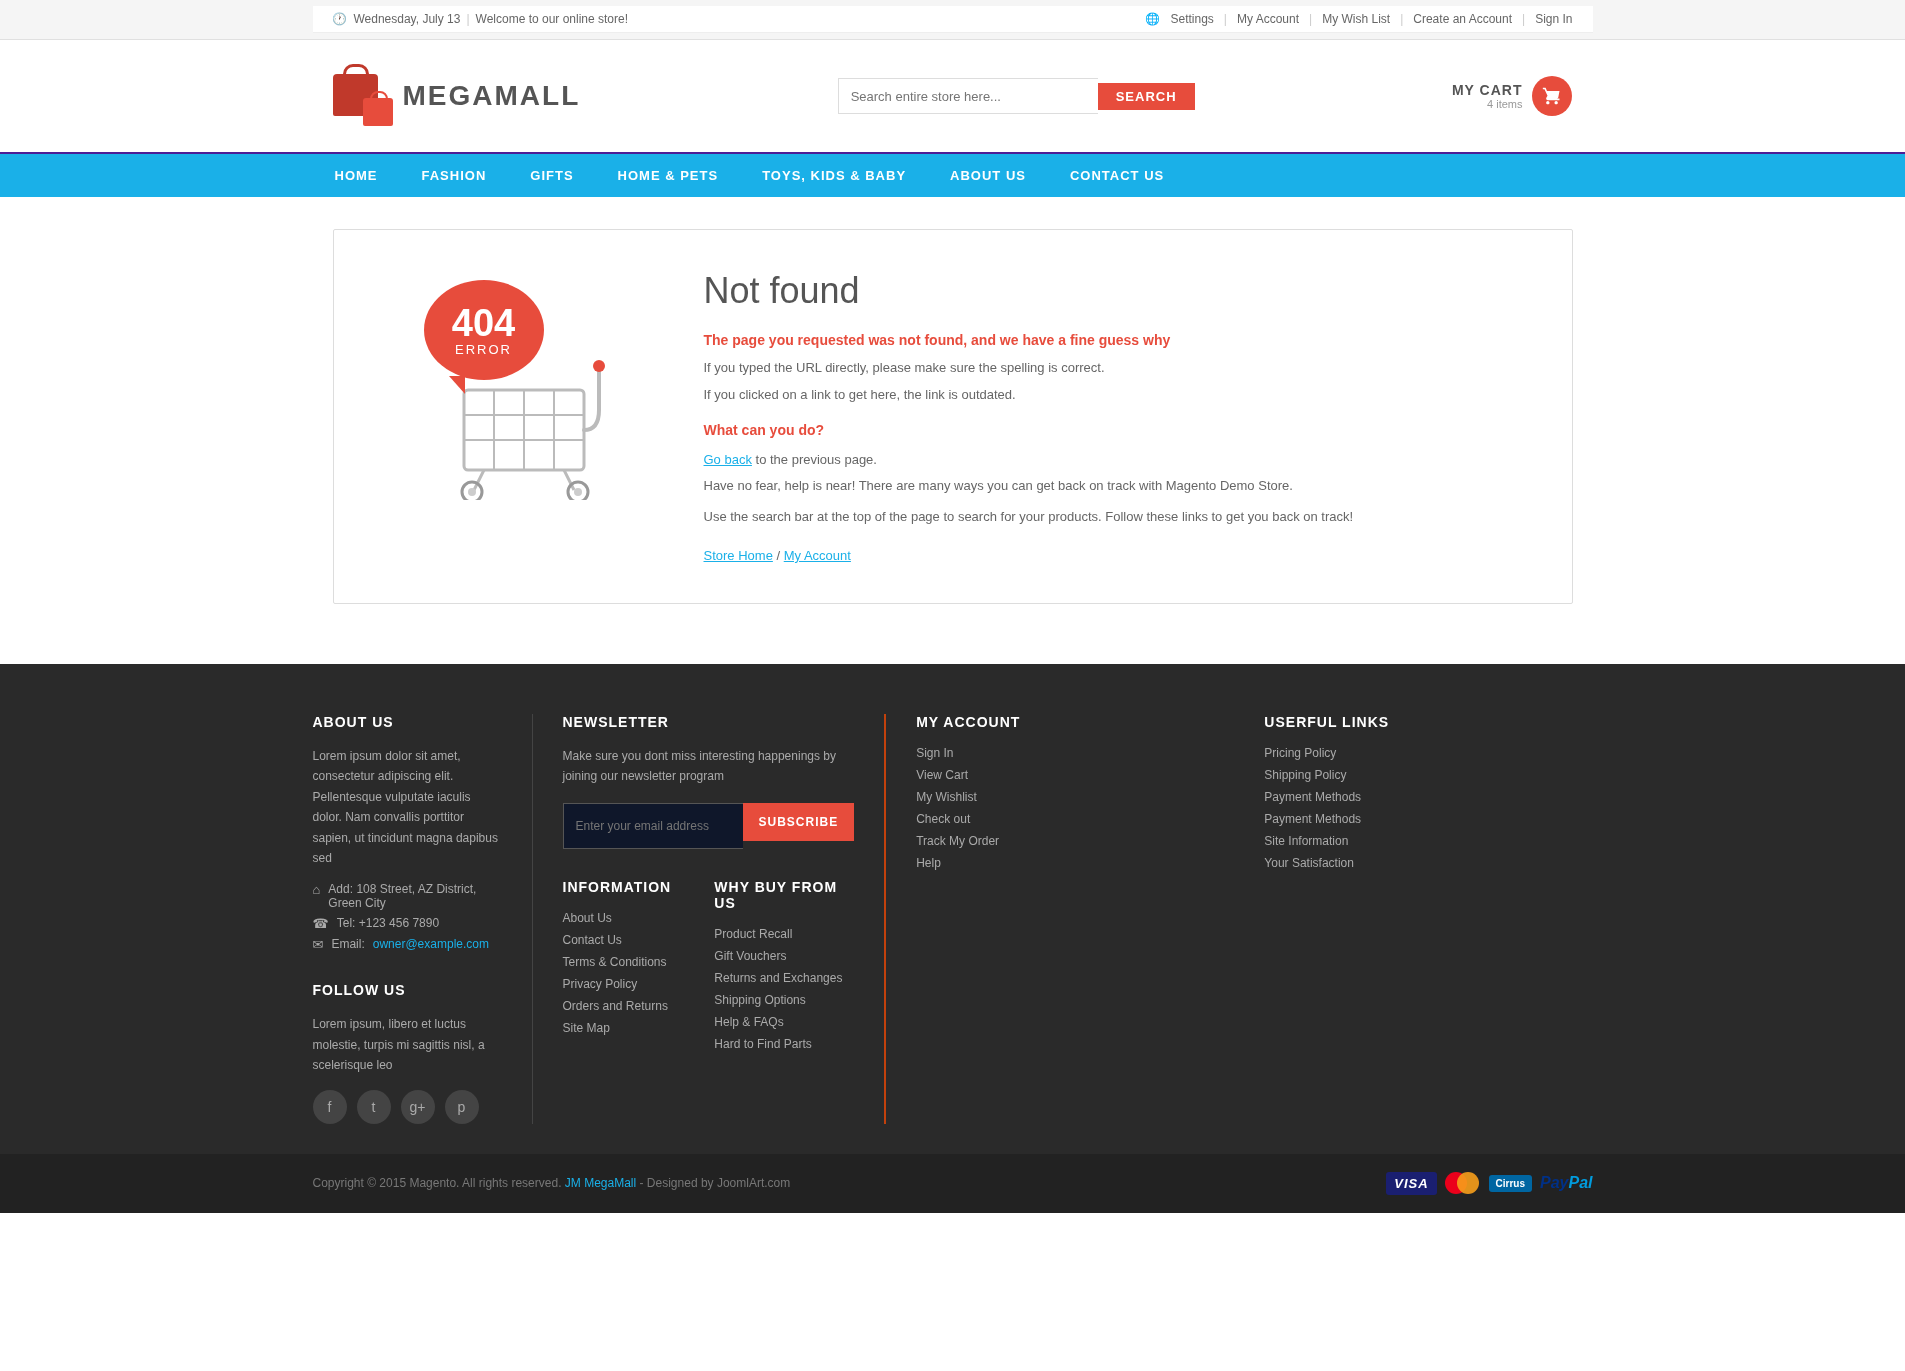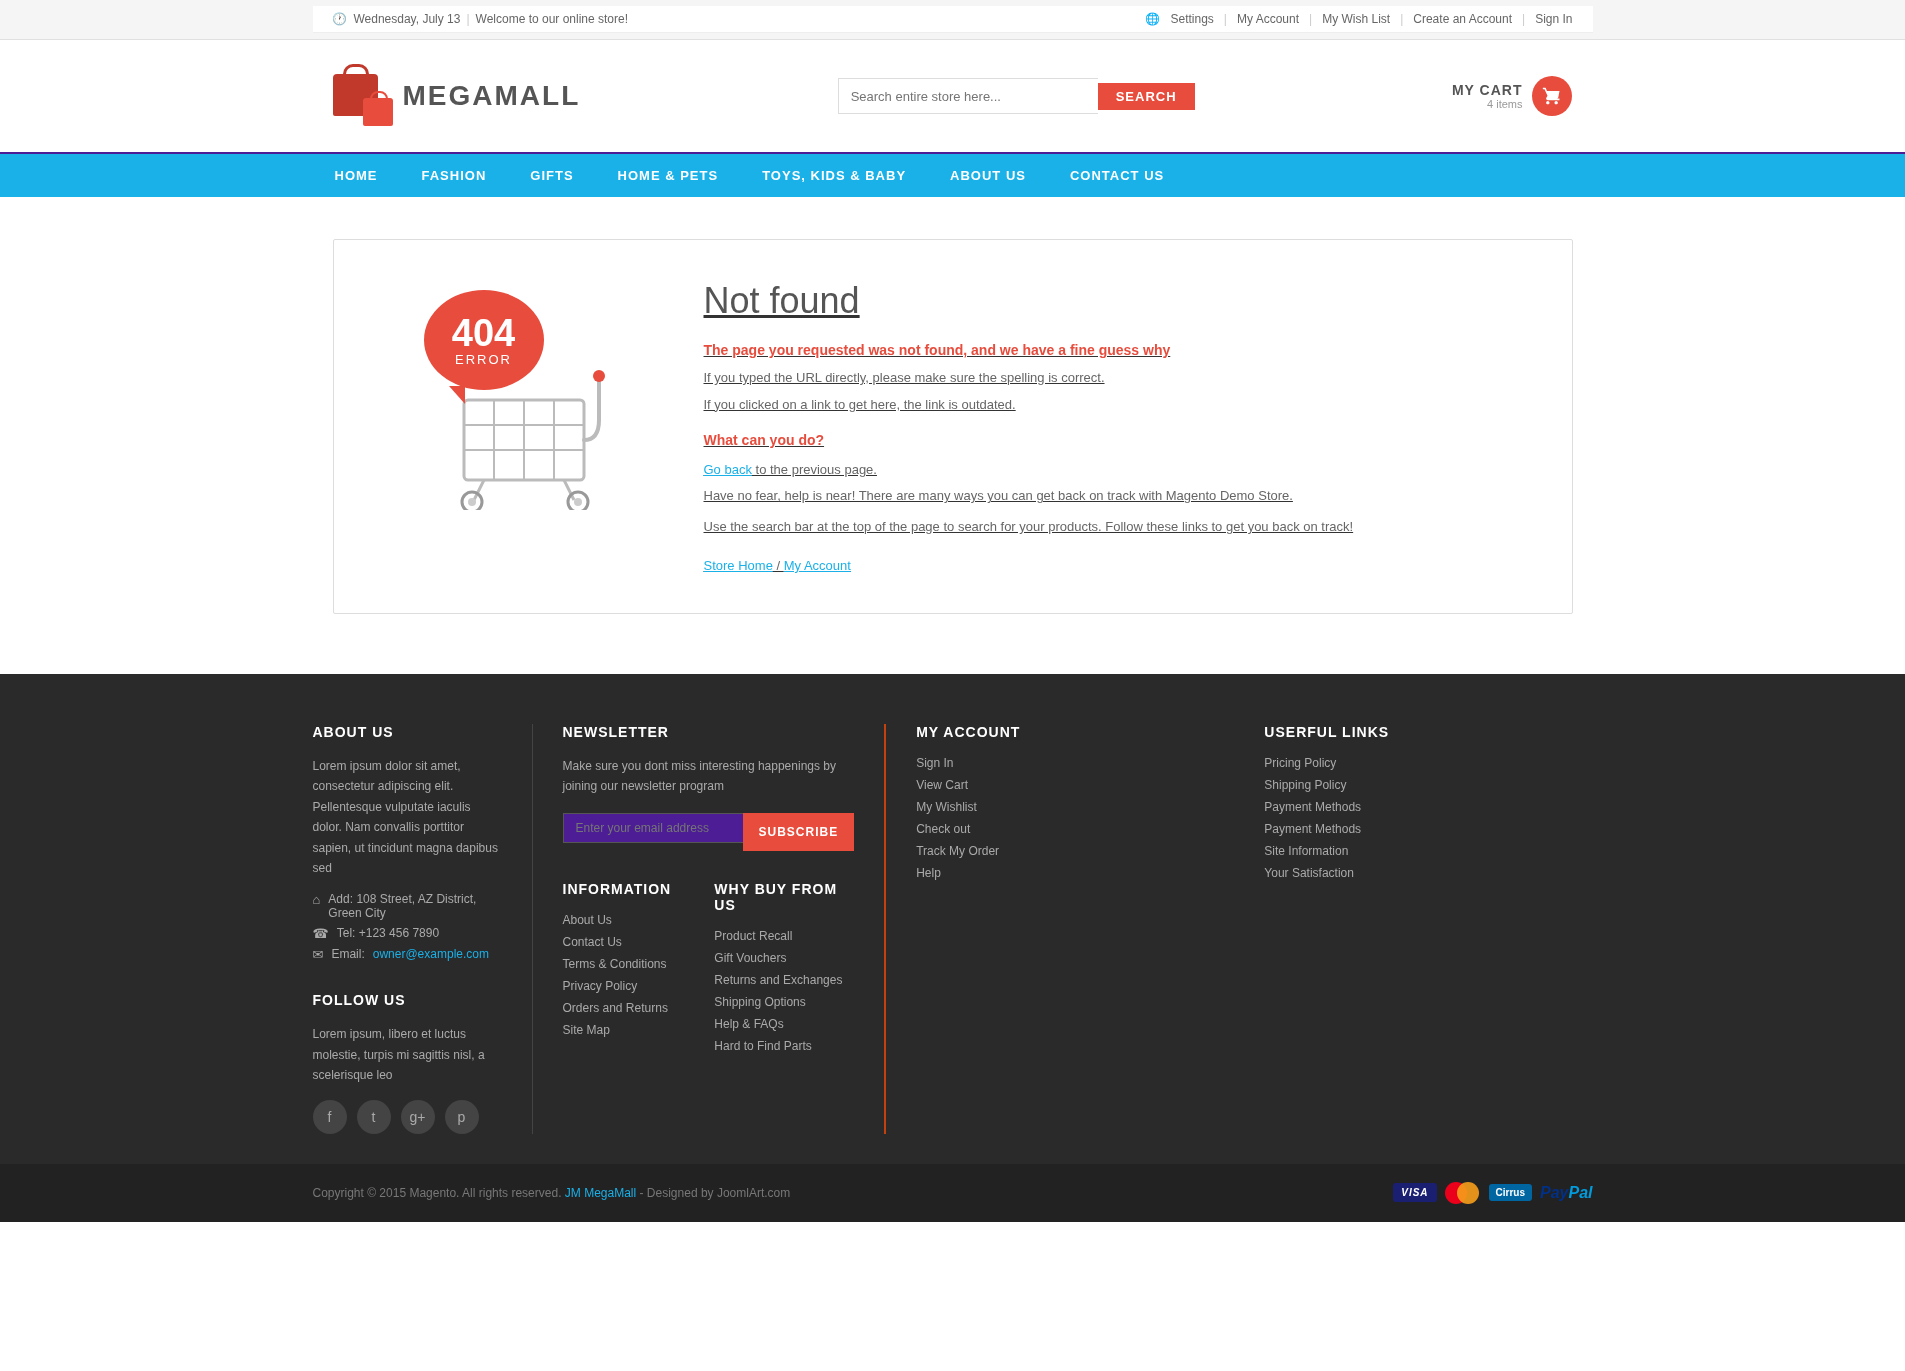--- a/index.html
+++ b/index.html
@@ -104,23 +104,22 @@
       color: #fff; text-decoration: none;
       font-size: 13px; font-weight: bold; letter-spacing: 1px;
       padding: 14px 22px;
       display: block;
       cursor: pointer;
     }
 
     
     .main-wrapper {
       max-width: 1280px;
-      margin: 42px auto;
+      margin: 32px auto;
       padding: 0 20px;
-      text-decoration: underline;
     }
     .error-box {
       border: 1px solid #ddd;
       border-radius: 2px;
       padding: 40px;
       display: flex;
       gap: 50px;
       align-items: flex-start;
     }
     .error-image-area {
@@ -200,22 +199,22 @@
     .social-icons { display: flex; gap: 10px; margin-top: 10px; }
     .social-icon {
       width: 34px; height: 34px; border-radius: 50%;
       background: #444; display: flex; align-items: center; justify-content: center;
       color: #aaa; font-size: 14px; cursor: pointer;
     }
 
     .newsletter-desc { color: #aaa; font-size: 12px; line-height: 1.7; margin-bottom: 16px; }
     .newsletter-form { display: flex; gap: 0; }
     .newsletter-input {
-      flex: 1; height: 30px; padding: 0 12px;
-      background: #4c1d95; border: 1px solid #555; border-right: none;
+      flex: 1; height: 46px; padding: 0 12px;
+      background: #0f172a; border: 1px solid #555; border-right: none;
       color: #aaa; font-size: 12px; outline: none;
     }
     .newsletter-btn {
       height: 38px; padding: 0 16px;
       background: #e74c3c; color: #fff; border: none;
       font-size: 12px; font-weight: bold; cursor: pointer; letter-spacing: 1px;
     }
 
     .footer-link-col .footer-link-item {
       color: #aaa; font-size: 12px; display: block;
@@ -231,21 +230,21 @@
       max-width: 1280px;
       margin: 0 auto;
       display: flex;
       justify-content: space-between;
       align-items: center;
     }
     .copyright { color: #777; font-size: 12px; }
     .copyright a { color: #1ab0e8; text-decoration: none; }
     .payment-icons { display: flex; align-items: center; gap: 8px; }
     .visa-icon {
-      background: #1a1f71; color: #fff; font-size: 10px; font-weight: bold;
+      background: #1a1f71; color: #fff; font-size: 13px; font-weight: bold;
       font-style: italic; padding: 4px 8px; border-radius: 3px; letter-spacing: 1px;
     }
     .mc-icon {
       width: 36px; height: 22px; position: relative; display: flex; align-items: center;
     }
     .mc-left { width: 22px; height: 22px; background: #eb001b; border-radius: 50%; position: absolute; left: 0; }
     .mc-right { width: 22px; height: 22px; background: #f79e1b; border-radius: 50%; position: absolute; left: 12px; opacity: 0.9; }
     .cirrus-icon {
       background: #0066a2; color: #fff; font-size: 10px; font-weight: bold;
       padding: 3px 7px; border-radius: 3px;

